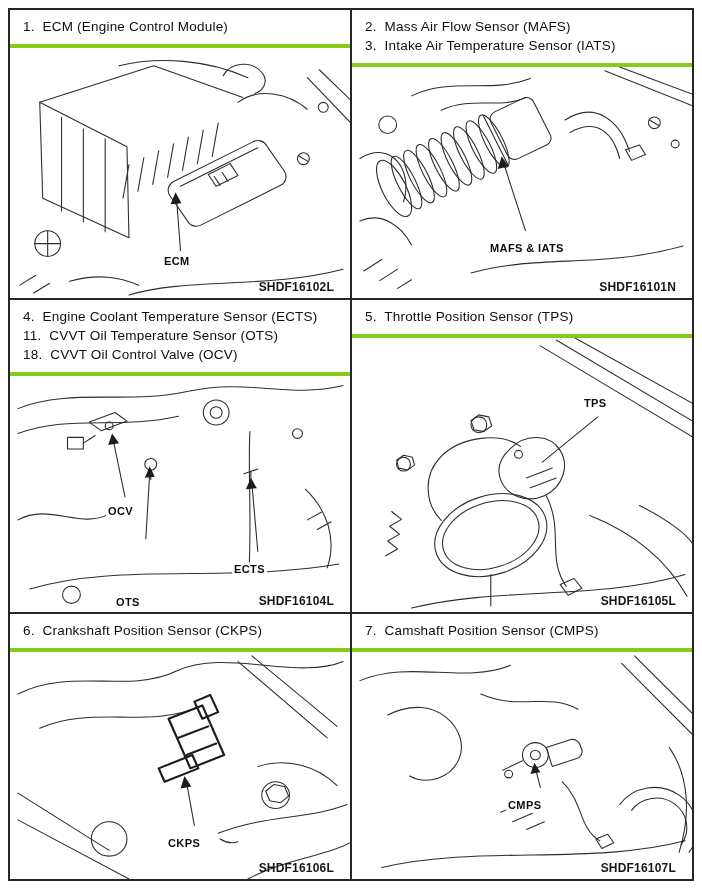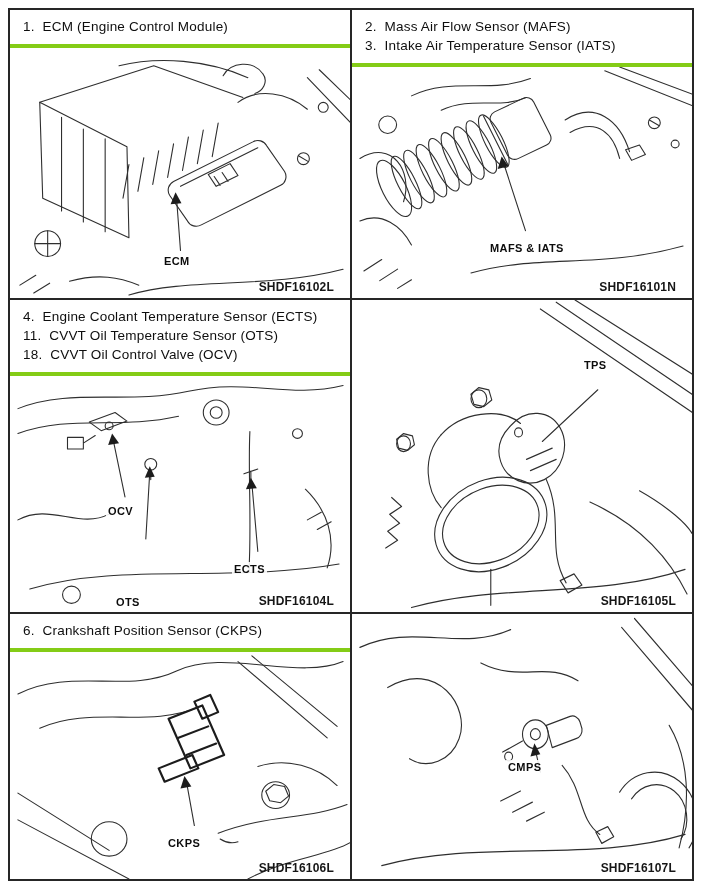--- a/index.html
+++ b/index.html
@@ -141,20 +141,23 @@
           <polygon class="ahead" points="243,106 238,118 249,117"></polygon>
         </svg>
         <span class="callout" style="left:96px;top:128px;">OCV</span>
         <span class="callout" style="left:104px;top:172px;margin-top:47px;">OTS</span>
         <span class="callout" style="left:214px;top:186px;margin-left:8px;">ECTS</span>
         <span class="figcode">SHDF16104L</span>
       </div>
     </div>
 
     <div class="panel">
+      <div class="panel-header">
+        <div class="hline">5.  Throttle Position Sensor (TPS)</div>
+      </div>
       <div class="figure">
         <svg viewBox="0 0 343 278" preserveAspectRatio="none">
           <g class="art">
             <path d="M190,8 L343,100 M206,2 L343,84 M225,0 L343,66"></path>
             <path d="M240,180 C290,200 320,230 338,262"></path>
             <path d="M290,170 C320,185 338,200 343,208"></path>
             <path d="M160,112 c16,-16 40,-14 50,2 c10,16 2,38 -16,46 c-18,8 -38,0 -44,-16 c-5,-13 0,-23 10,-32 z"></path>
             <path d="M176,142 l26,-10 M180,152 l26,-10"></path>
             <circle cx="168" cy="118" r="4"></circle>
             <path d="M196,160 C214,196 196,222 216,252"></path>
@@ -205,20 +208,23 @@
             <path d="M150,122 l34,-14 l6,14 l-34,14 z"></path>
           </g>
           <polygon class="ahead" points="176,130 172,143 183,141"></polygon>
         </svg>
         <span class="callout" style="left:156px;top:184px;">CKPS</span>
         <span class="figcode">SHDF16106L</span>
       </div>
     </div>
 
     <div class="panel">
+      <div class="panel-header">
+        <div class="hline">7.  Camshaft Position Sensor (CMPS)</div>
+      </div>
       <div class="figure">
         <svg viewBox="0 0 343 238" preserveAspectRatio="none">
           <g class="art">
             <path d="M8,30 C60,8 110,34 160,14"></path>
             <path d="M285,4 L343,64 M272,12 L343,86"></path>
             <path d="M320,100 C340,130 342,170 330,210"></path>
             <path d="M270,160 A42,42 0 0 1 340,210"></path>
             <path d="M282,166 A30,30 0 0 1 332,202"></path>
             <circle cx="185" cy="108" r="13"></circle>
               <circle cx="185" cy="108" r="5"></circle>

